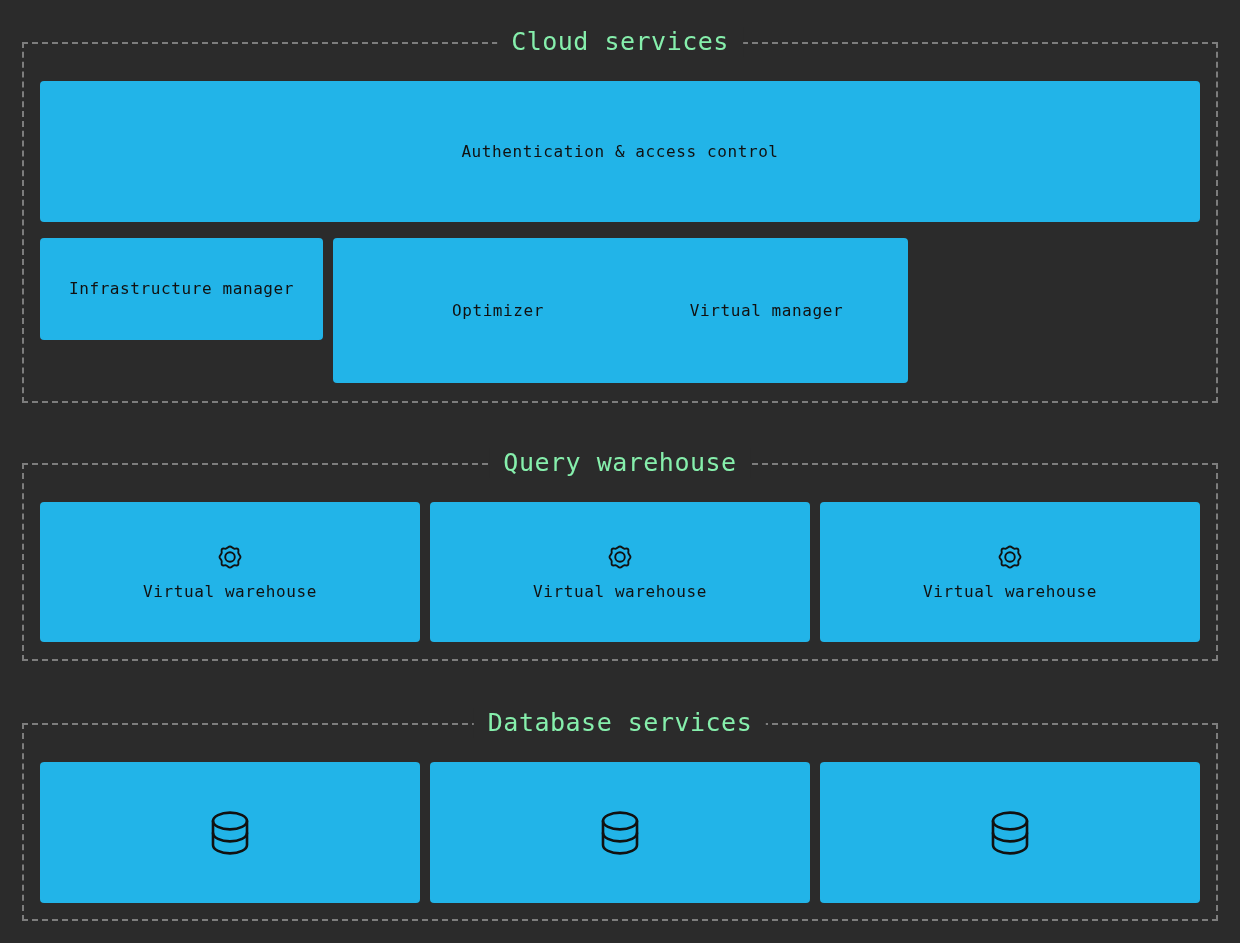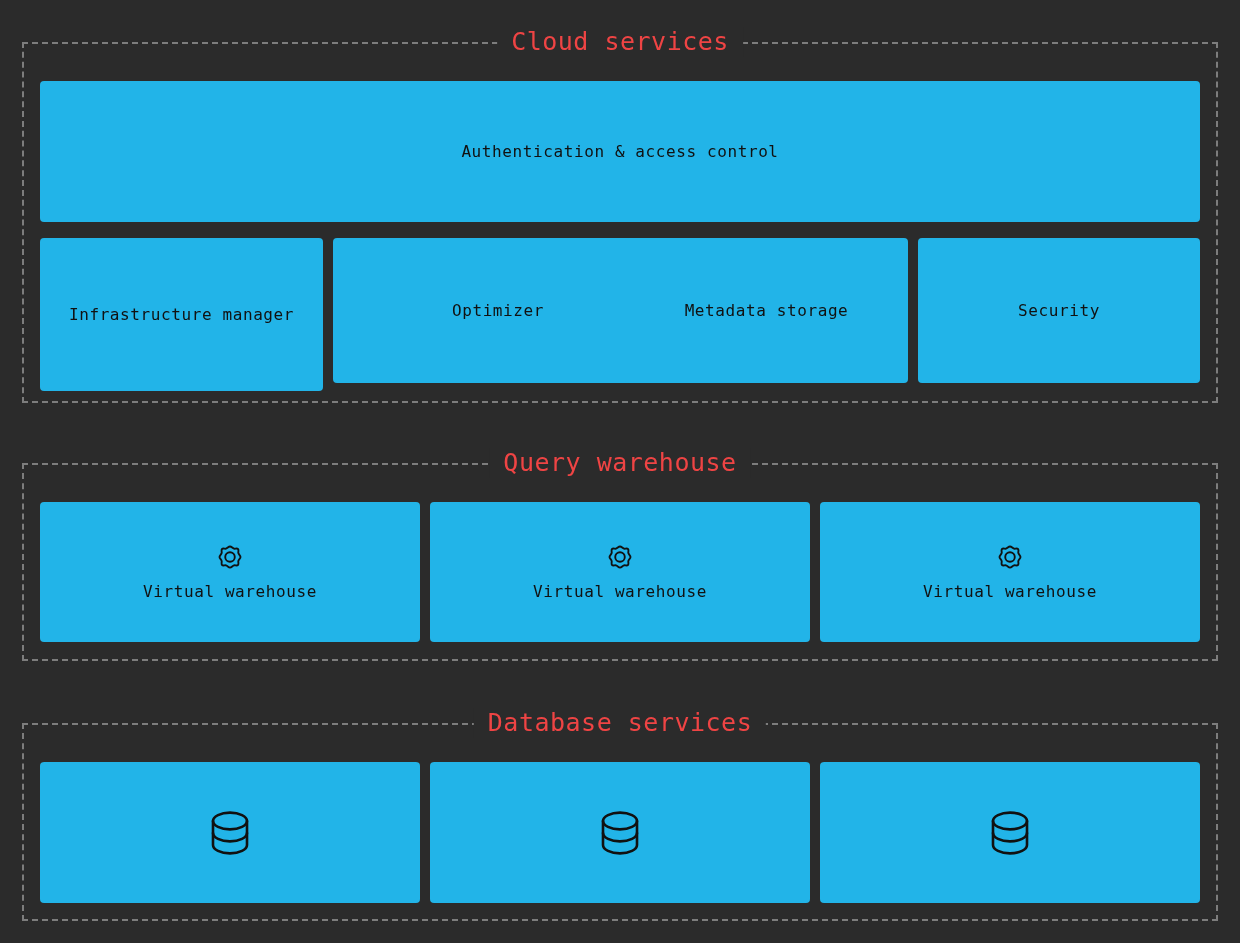--- a/index.html
+++ b/index.html
@@ -26,21 +26,21 @@
     border: 2px dashed #7d7d7d;
     box-sizing: border-box;
     background: transparent;
   }
   .section-title {
     position: absolute;
     top: -17px;
     left: 50%;
     transform: translateX(-50%);
     background: #2b2b2b;
-    color: #ef4444;
+    color: #86efac;
     font-size: 25px;
     line-height: 30px;
     letter-spacing: 0.5px;
     padding: 0 14px;
     white-space: nowrap;
     font-family: "DejaVu Sans Mono", "Liberation Mono", monospace;
   }
 
   
   .node {
@@ -77,35 +77,32 @@
 <div class="canvas">
 
   <div class="section" style="left:22px; top:42px; width:1196px; height:361px;">
     <div class="section-title">Cloud services</div>
   </div>
 
   <div class="node" style="left:40px; top:81px; width:1160px; height:141px;">
     <span class="node-label">Authentication &amp; access control</span>
   </div>
 
-  <div class="node" style="left:40px; top:238px; width:283px; height:153px;">
+  <div class="node" style="left:40px; top:238px; width:283px; height:102px;">
     <span class="node-label">Infrastructure manager</span>
   </div>
 
   <div class="node" style="left:333px; top:238px; width:330px; height:145px;">
     <span class="node-label">Optimizer</span>
   </div>
 
   <div class="node" style="left:625px; top:238px; width:283px; height:145px;">
-    <span class="node-label">Metadata storage</span>
+    <span class="node-label">Virtual manager</span>
   </div>
 
-  <div class="node" style="left:918px; top:238px; width:282px; height:145px;">
-    <span class="node-label">Security</span>
-  </div>
 
   <div class="section" style="left:22px; top:463px; width:1196px; height:198px;">
     <div class="section-title">Query warehouse</div>
   </div>
 
   <div class="node" style="left:40px; top:502px; width:380px; height:140px;">
     <span class="node-icon">
       <svg width="30" height="30" viewBox="0 0 32 32" fill="none" stroke="#111111" stroke-width="2" stroke-linejoin="round">
         <path d="M16 3.6c1.7 0 2.6 1.9 4.2 2.3 1.6.4 3.1-.8 4.3.4 1.2 1.2 0 2.7.4 4.3.4 1.6 2.3 2.5 2.3 4.2s-1.9 2.6-2.3 4.2c-.4 1.6.8 3.1-.4 4.3-1.2 1.2-2.7 0-4.3.4-1.6.4-2.5 2.3-4.2 2.3s-2.6-1.9-4.2-2.3c-1.6-.4-3.1.8-4.3-.4-1.2-1.2 0-2.7-.4-4.3C6.7 17.4 4.8 16.5 4.8 14.8s1.9-2.6 2.3-4.2c.4-1.6-.8-3.1.4-4.3C8.7 5.1 10.2 6.3 11.8 5.9 13.4 5.5 14.3 3.6 16 3.6z" transform="translate(0,1.2)"></path>
         <circle cx="16" cy="16" r="5.1"></circle>

